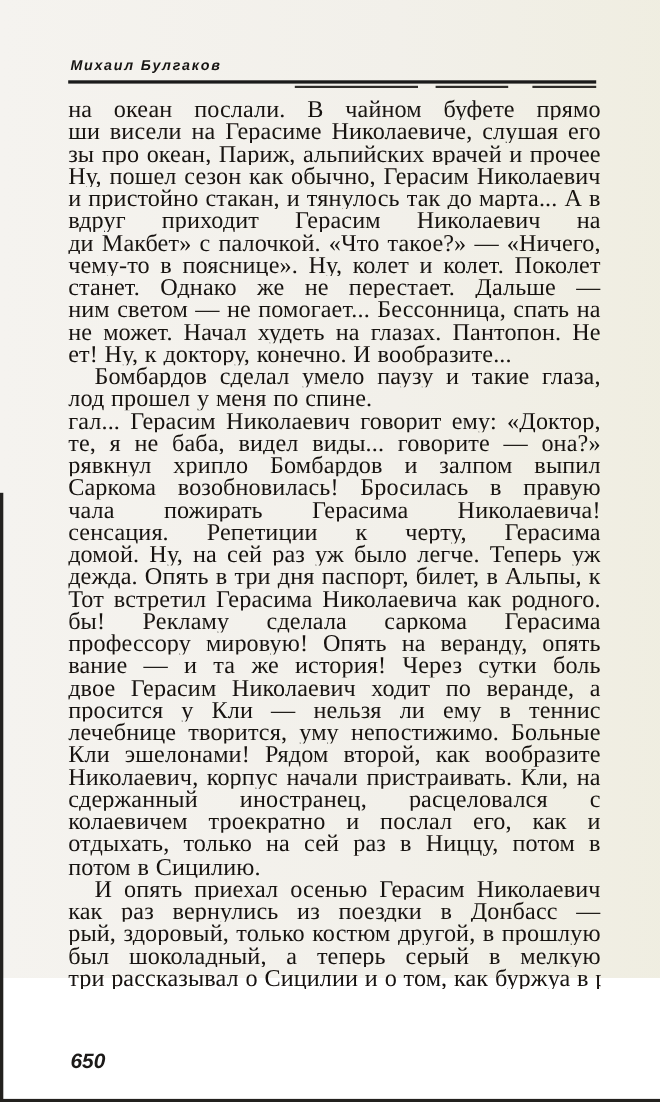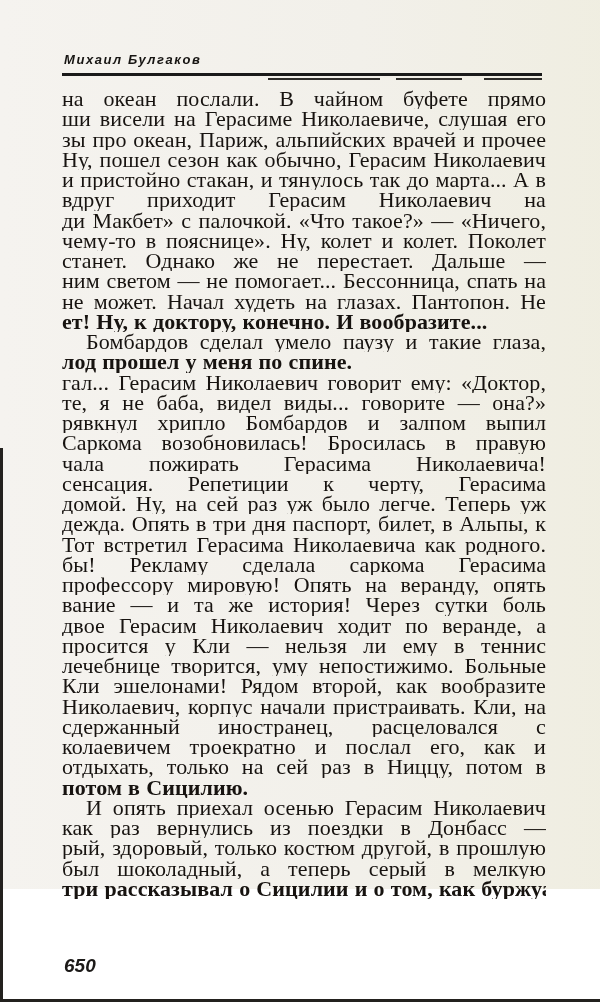--- a/index.html
+++ b/index.html
@@ -61,21 +61,20 @@
     text-align: justify;
     text-align-last: justify;
     height: 20.25px;
     overflow: hidden;
     white-space: nowrap;
   }
   .line.just { white-space: normal; }
   .line.no-just {
     text-align-last: left;
     text-align: right;
-    font-weight: bold;
   }
   .line.indent { padding-left: 24px; }
   .page-number {
     position: absolute;
     left: 64px;
     top: 923px;
     font-family: "Liberation Sans", sans-serif;
     font-size: 19px;
     font-weight: bold;
     font-style: italic;

